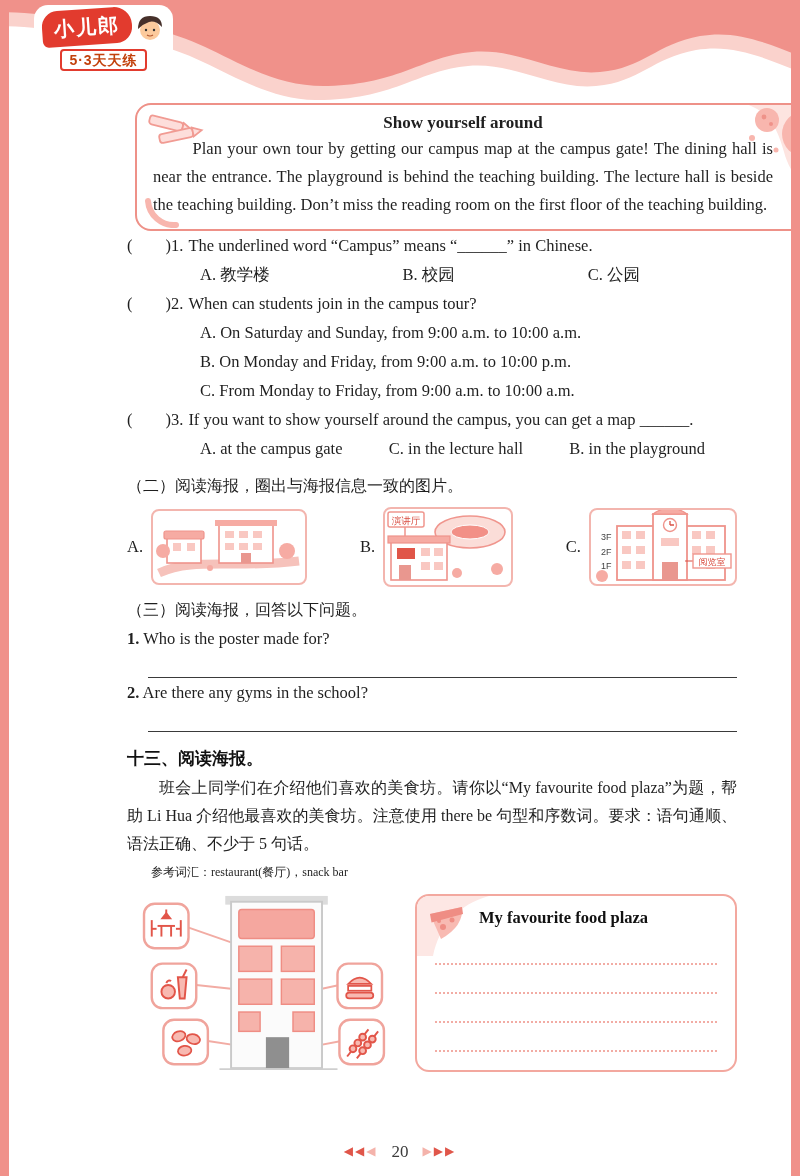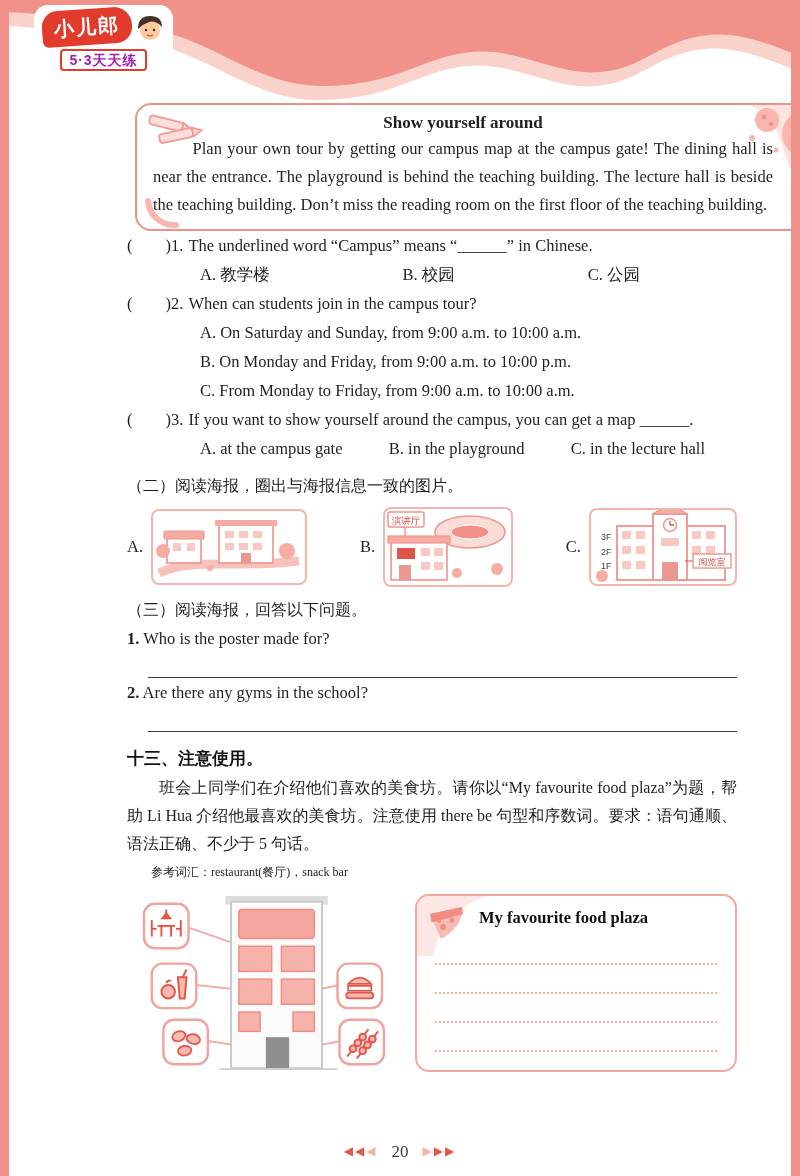--- a/index.html
+++ b/index.html
@@ -9,21 +9,21 @@
   .edge.left{left:0}.edge.right{right:0}
 
   
   .header{position:absolute;top:0;left:0;width:800px;height:100px;z-index:10;}
   .logo{position:absolute;left:34px;top:5px;z-index:20;background:#fff;border-radius:14px;
         padding:4px 8px 6px;display:flex;flex-direction:column;align-items:center;}
   .logo-row{display:flex;align-items:flex-end;gap:3px;}
   .logo-blob{background:#e23b2e;color:#fff;font-weight:bold;font-size:20px;line-height:1;
         padding:8px 12px;border-radius:16px 18px 16px 6px;transform:rotate(-4deg);
         letter-spacing:2px;font-family:"Liberation Sans","DejaVu Sans",sans-serif;}
-  .logo-sub{margin-top:4px;background:#fff;border:2px solid #e23b2e;color:#a21caf;font-weight:bold;
+  .logo-sub{margin-top:4px;background:#fff;border:2px solid #e23b2e;color:#c2410c;font-weight:bold;
         font-size:14px;line-height:1;padding:2px 7px;border-radius:4px;letter-spacing:1px;
         font-family:"Liberation Sans","DejaVu Sans",sans-serif;}
 
   
   .content{position:absolute;left:127px;top:103px;width:610px;z-index:15;}
 
   .poster{position:relative;box-sizing:border-box;margin-left:8px;width:698px;
         border:2px solid #ee9188;border-radius:16px;padding:8px 58px 10px 16px;
         background:#fff;overflow:hidden;}
   .poster-title{text-align:center;font-weight:bold;font-size:17px;margin:0 0 2px 0;position:relative;z-index:2;}
@@ -149,22 +149,22 @@
       <div class="line">A. On Saturday and Sunday, from 9:00 a.m. to 10:00 a.m.</div>
       <div class="line">B. On Monday and Friday, from 9:00 a.m. to 10:00 p.m.</div>
       <div class="line">C. From Monday to Friday, from 9:00 a.m. to 10:00 a.m.</div>
     </div>
 
     <div class="line">
       <span class="paren">(        )</span><span class="qnum">3.</span><span>If you want to show yourself around the campus, you can get a map ______.</span>
     </div>
     <div class="opts-row w3">
       <span>A. at the campus gate</span>
+      <span>C. in the lecture hall</span>
       <span>B. in the playground</span>
-      <span>C. in the lecture hall</span>
     </div>
 
     <div class="sec-heading">（二）阅读海报，圈出与海报信息一致的图片。</div>
 
     <div class="pics-row">
       <div class="pic-group">
         <span class="pic-label">A.</span>
         <div class="pic-box" style="width:152px;height:72px;">
           <svg width="152" height="72" viewBox="0 0 152 72">
             <path d="M6,62 C40,46 80,58 146,50" stroke="#f6c2bb" stroke-width="9" fill="none"></path>
@@ -251,21 +251,21 @@
       <b>1.</b>
       <span>Who is the poster made for?</span>
     </div>
     <div class="answer-line"></div>
     <div class="line">
       <b>2.</b>
       <span>Are there any gyms in the school?</span>
     </div>
     <div class="answer-line"></div>
 
-    <div class="h13">十三、注意使用。</div>
+    <div class="h13">十三、阅读海报。</div>
     <p class="prompt">班会上同学们在介绍他们喜欢的美食坊。请你以“My favourite food plaza”为题，帮助 Li Hua 介绍他最喜欢的美食坊。注意使用 there be 句型和序数词。要求：语句通顺、语法正确、不少于 5 句话。</p>
     <div class="vocab">参考词汇：restaurant(餐厅)，snack bar</div>
 
     <div class="bottom-row">
       <svg class="food-illustration" width="252" height="178" viewBox="0 0 258 184">
         <g stroke="#f2aca4" stroke-width="2">
           <line x1="50" y1="34" x2="96" y2="50"></line>
           <line x1="60" y1="94" x2="96" y2="98"></line>
           <line x1="72" y1="152" x2="112" y2="158"></line>
           <line x1="208" y1="94" x2="190" y2="98"></line>

